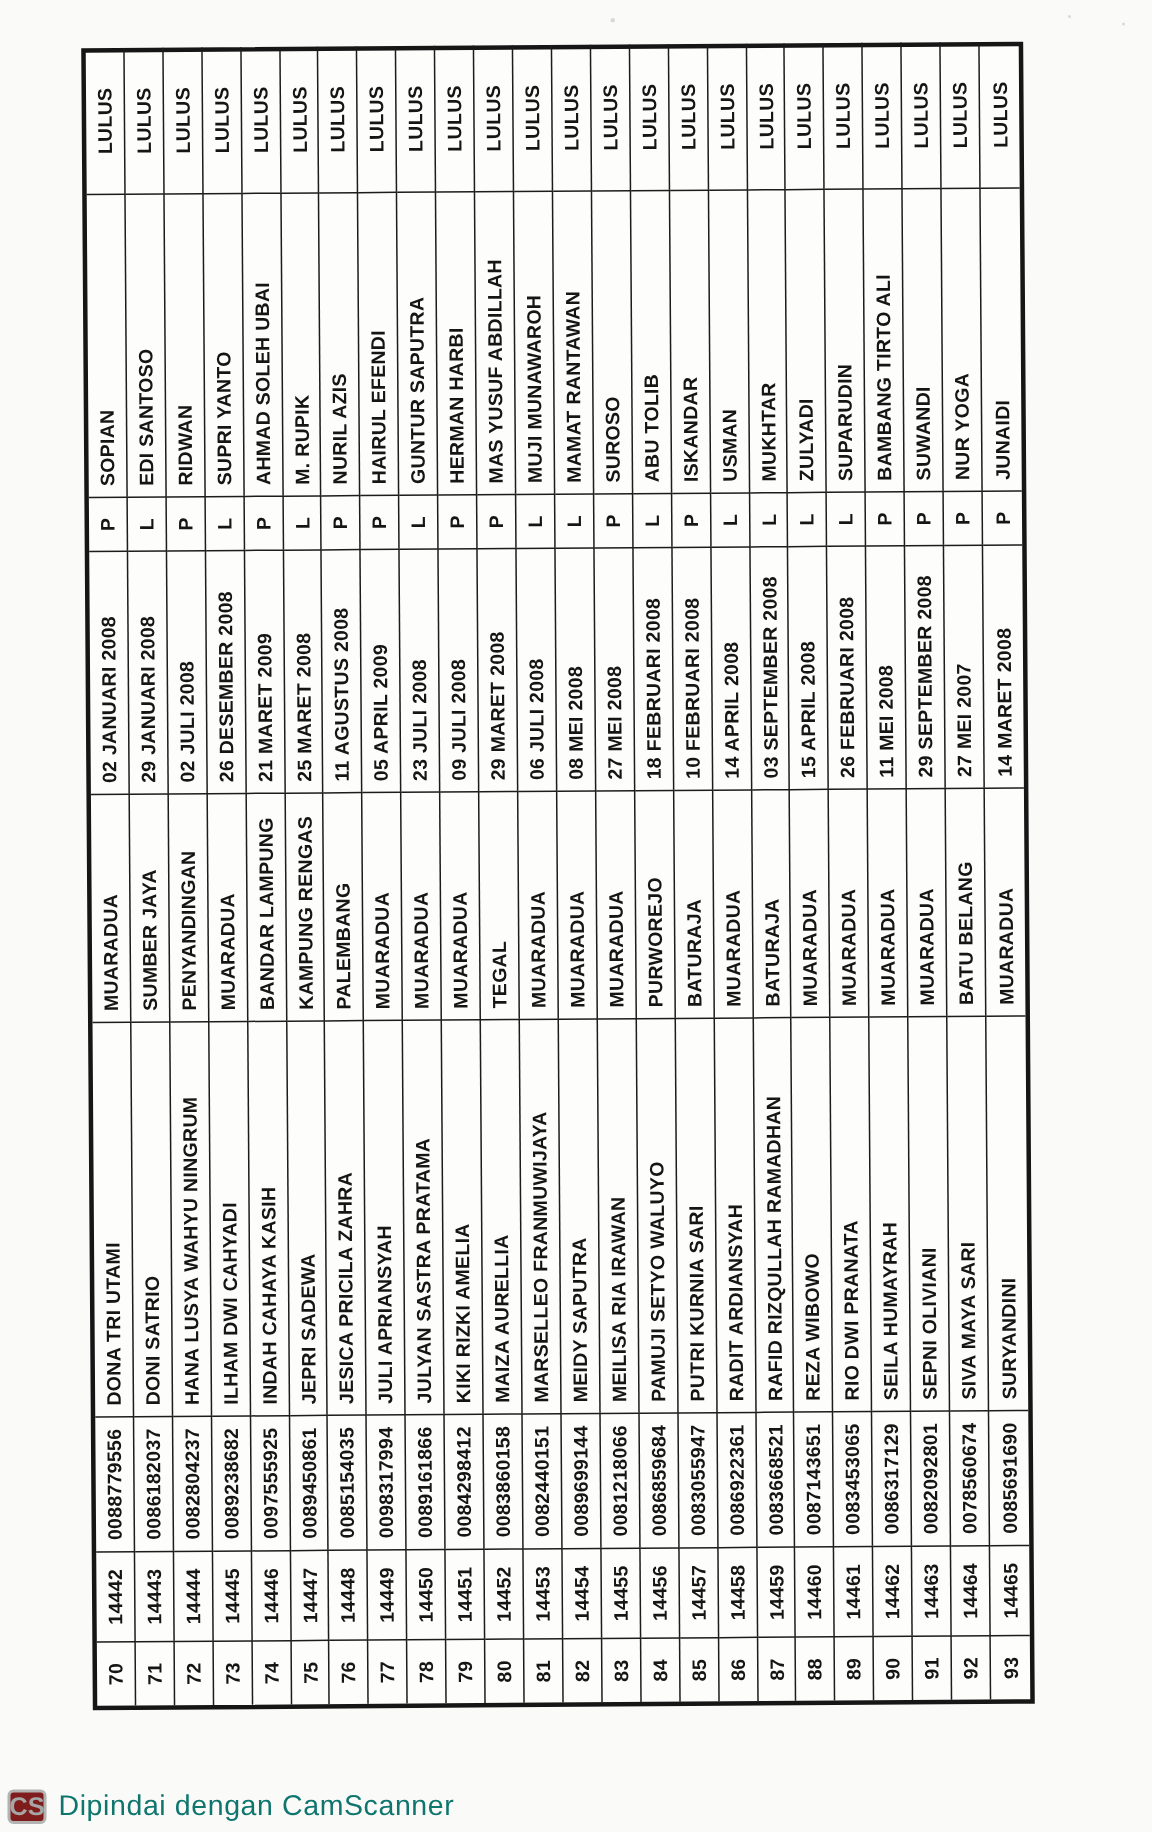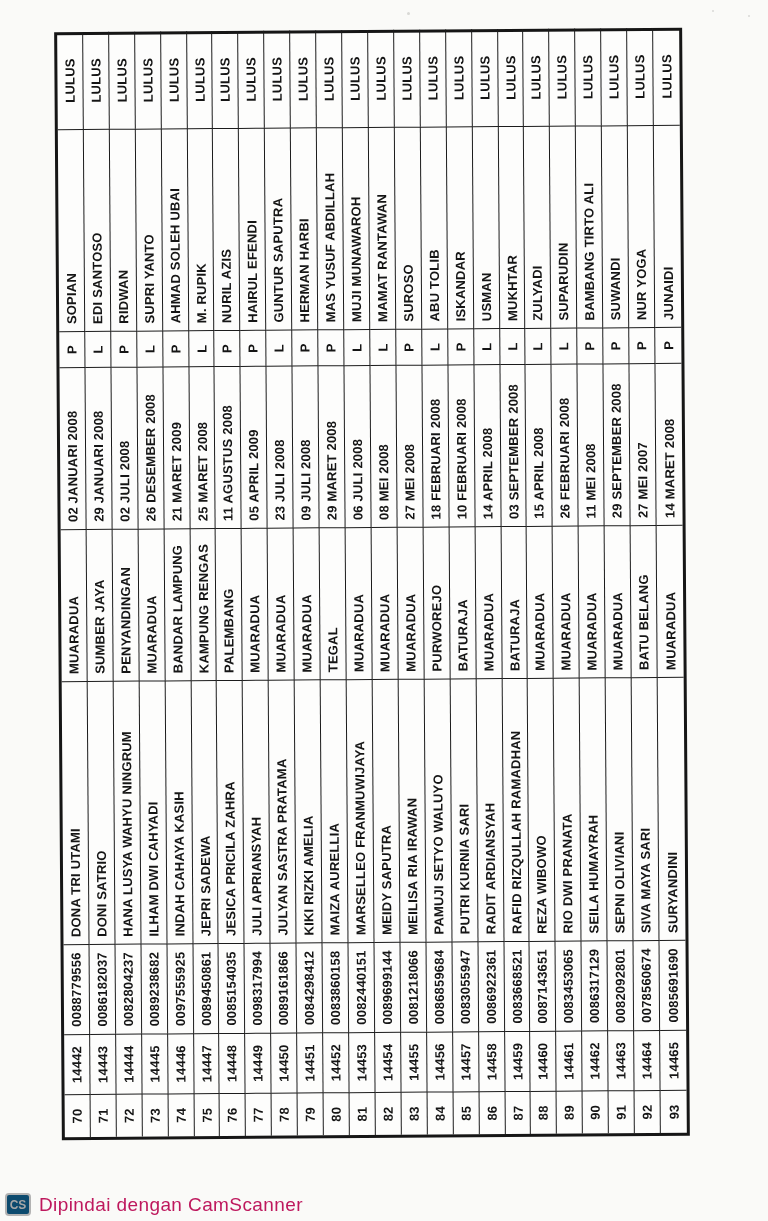--- a/index.html
+++ b/index.html
@@ -53,31 +53,31 @@
     left: 5px; top: 1193px;
     display: flex;
     align-items: center;
     gap: 8px;
   }
   .cs-icon {
     width: 22px; height: 19px;
     border: 2px solid #b3b3b3;
     border-radius: 4px;
     color: #a6a6a6;
-    background: #0c4a6e;
-    font-size: 12px;
+    background: #7f1d1d;
+    font-size: 17px;
     font-weight: 700;
     display: flex;
     align-items: center;
     justify-content: center;
     letter-spacing: 0;
   }
   .wm-text {
     font-size: 19px;
-    color: #be185d;
+    color: #0f766e;
     letter-spacing: 0.4px;
   }
   .speck {
     position: absolute;
     background: #9a9a96;
     border-radius: 50%;
     opacity: 0.35;
   }
 </style>
 </head>

